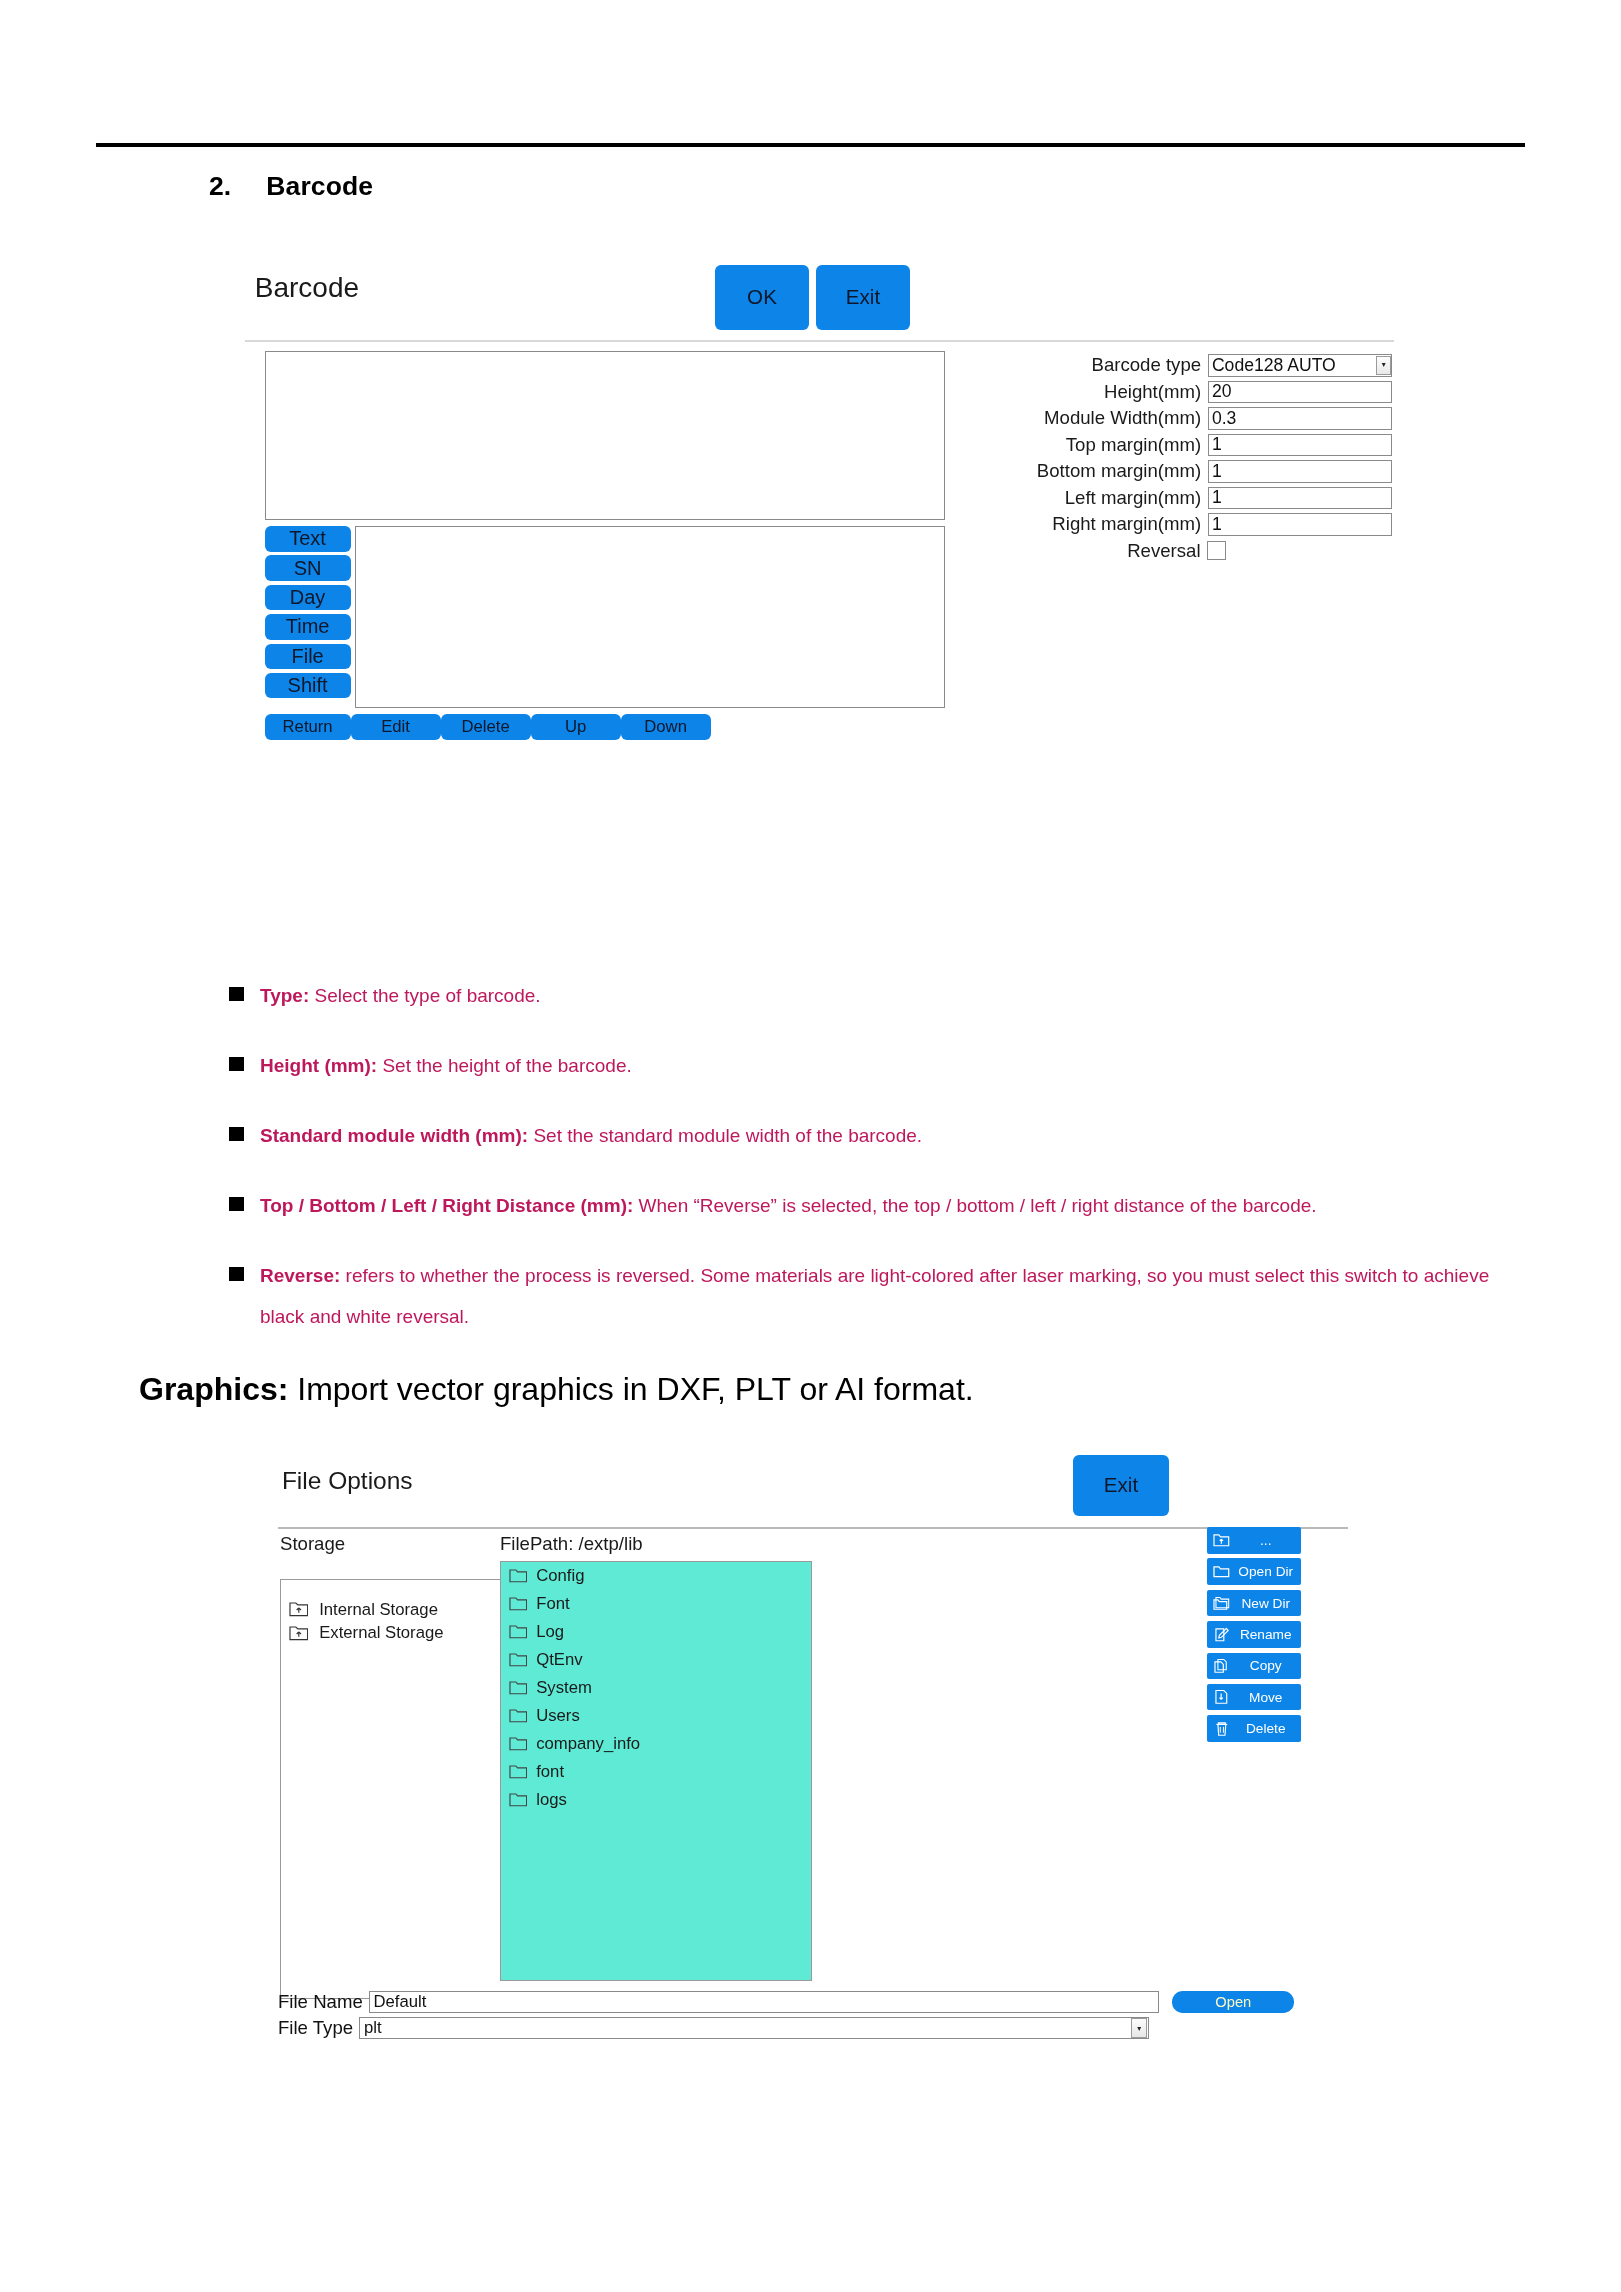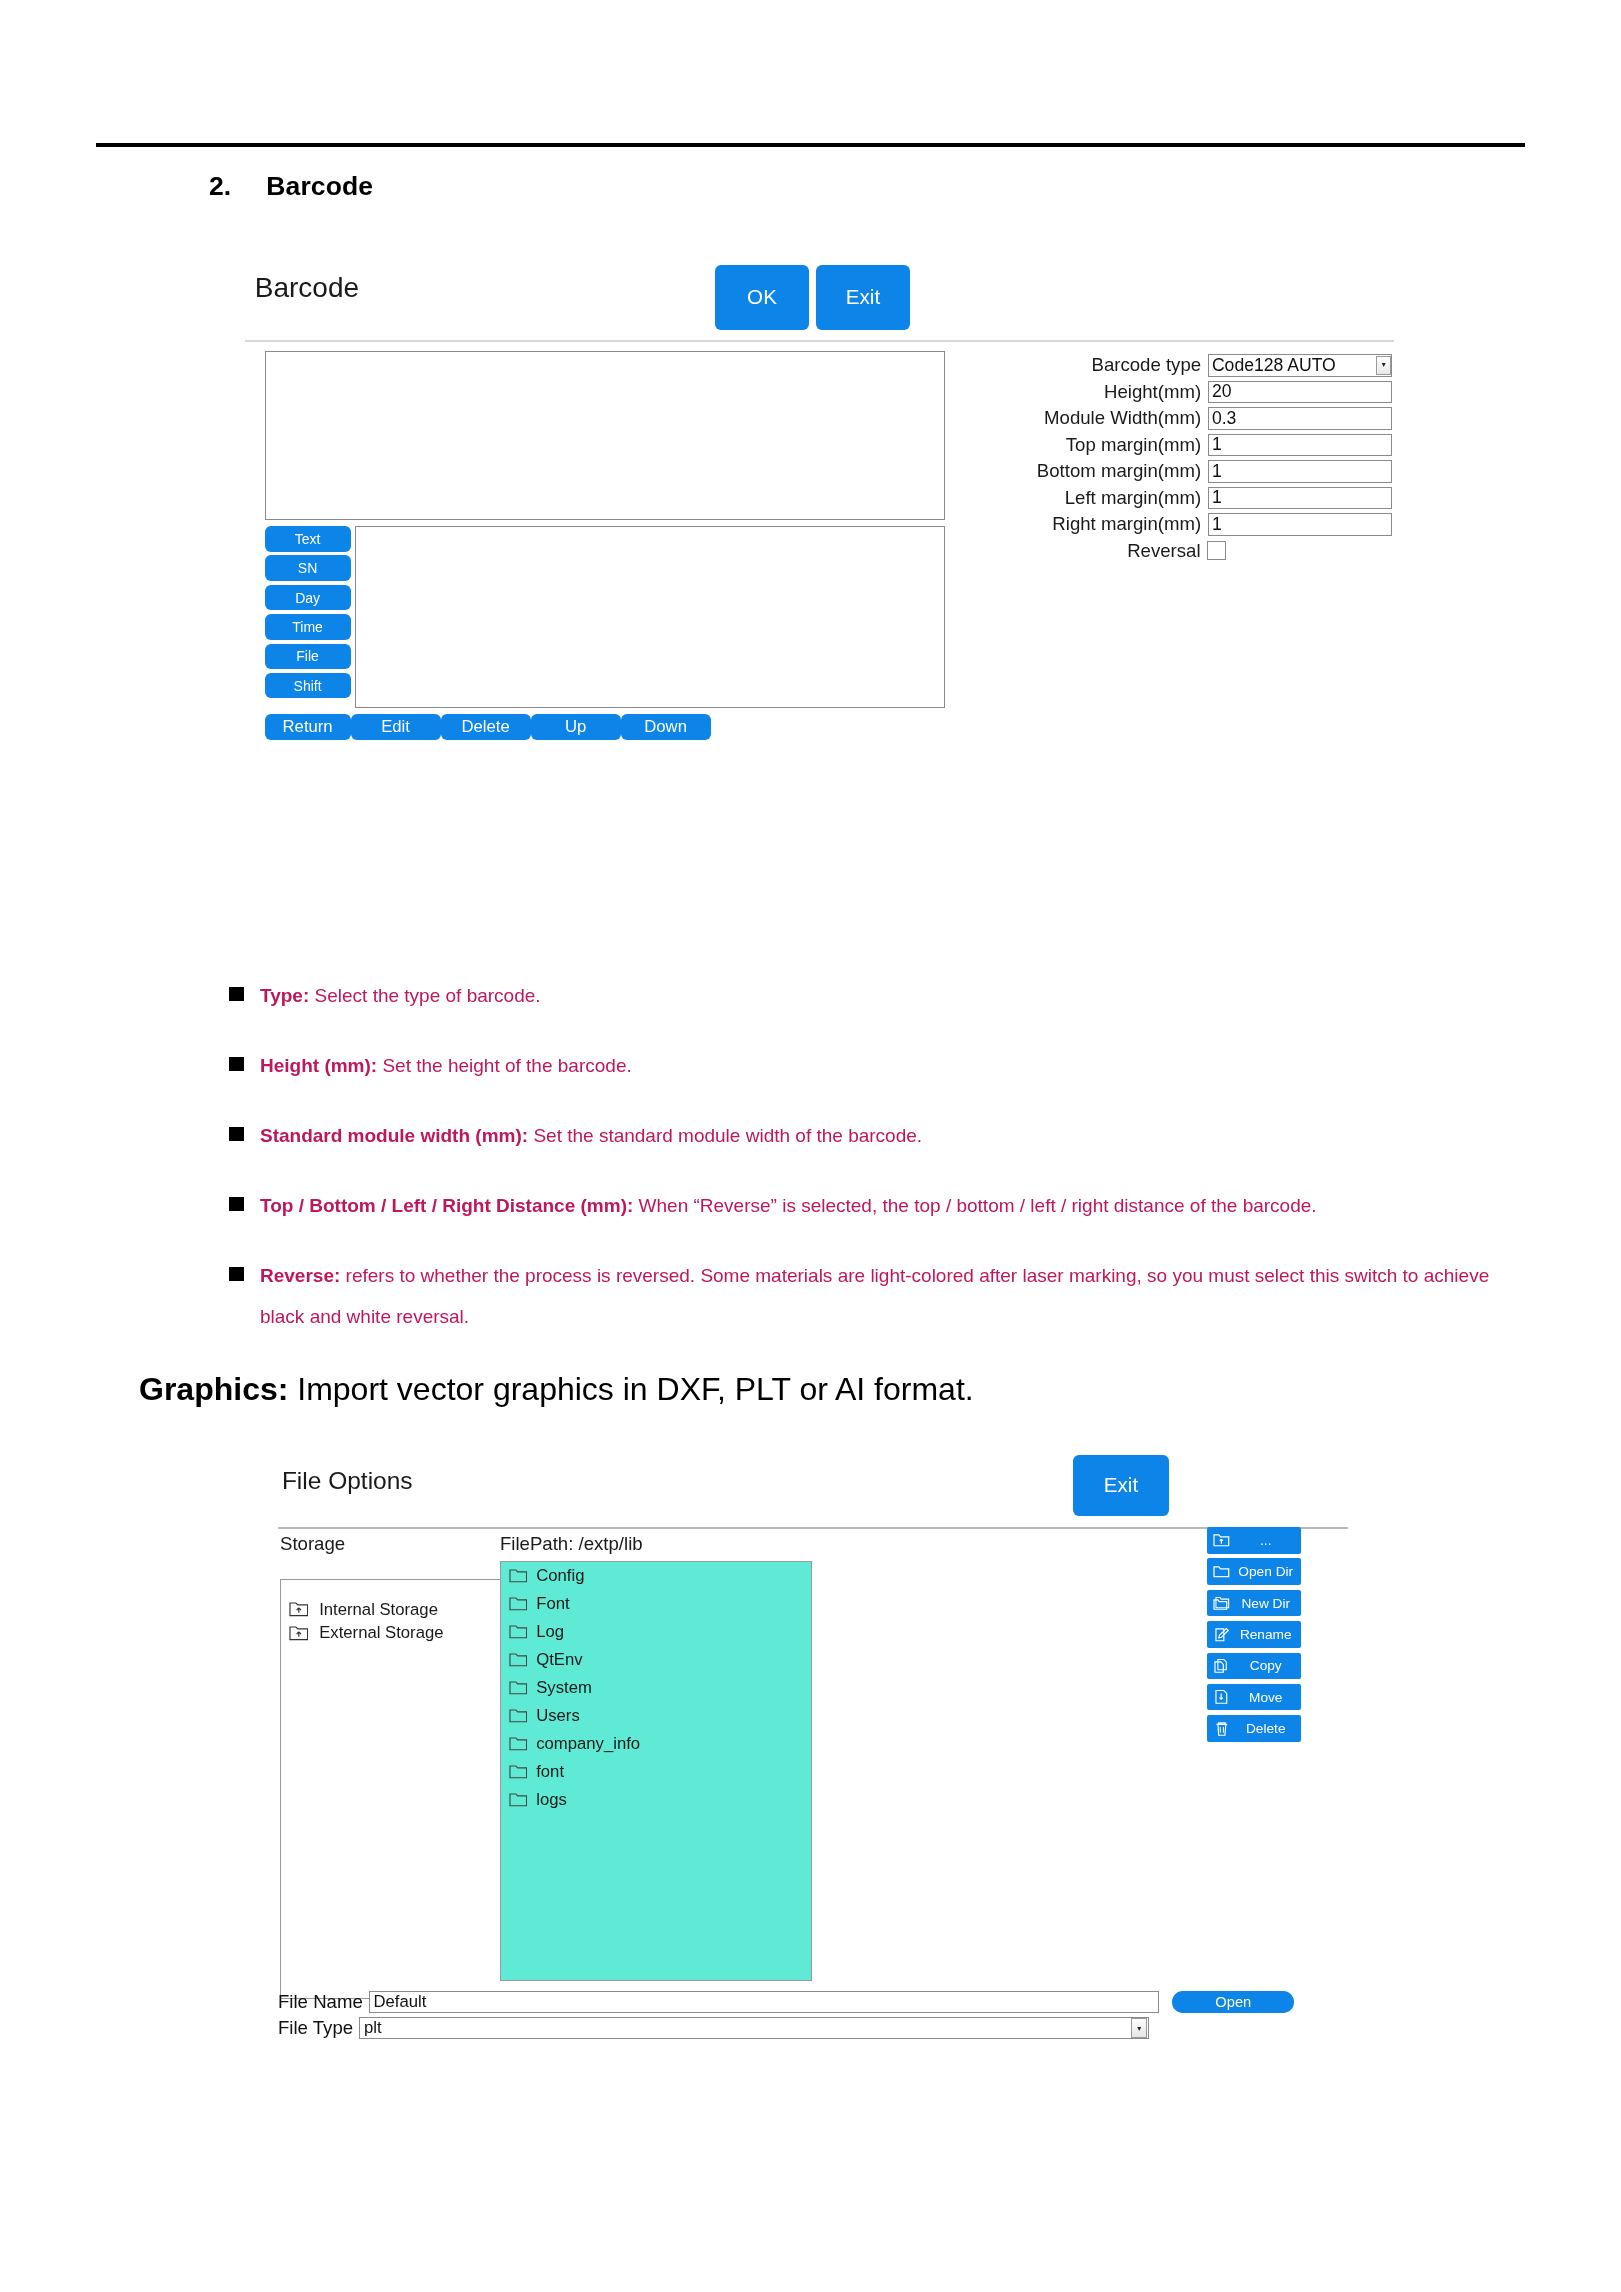--- a/index.html
+++ b/index.html
@@ -56,21 +56,21 @@
   .bd-header-rule {
     position: absolute;
     left: 0px;
     top: 83px;
     width: 1149px;
     height: 2px;
     background: #d8d8d8;
   }
   .btn-blue {
     background: #0d84e8;
-    color: #ffffff;
+    color: #0f172a;
     border: none;
     border-radius: 5.9px;
     font-family: "Liberation Sans", sans-serif;
     font-size: 20.6px;
     text-align: center;
     cursor: pointer;
     padding: 0;
     line-height: normal;
     display: flex;
     align-items: center;
@@ -112,21 +112,21 @@
   }
   .bd-sidebtns {
     position: absolute;
     left: 19.6px;
     top: 269px;
     width: 86px;
     display: flex;
     flex-direction: column;
     gap: 3.9px;
   }
-  .bd-sidebtns .btn-blue { height: 25.5px; font-size: 14px; }
+  .bd-sidebtns .btn-blue { height: 25.5px; font-size: 20px; }
   .bd-bottombtns {
     position: absolute;
     left: 19.6px;
     top: 457px;
     width: 680px;
     display: flex;
     gap: 0;
   }
   .bd-bottombtns .btn-blue {
     height: 25.5px;

